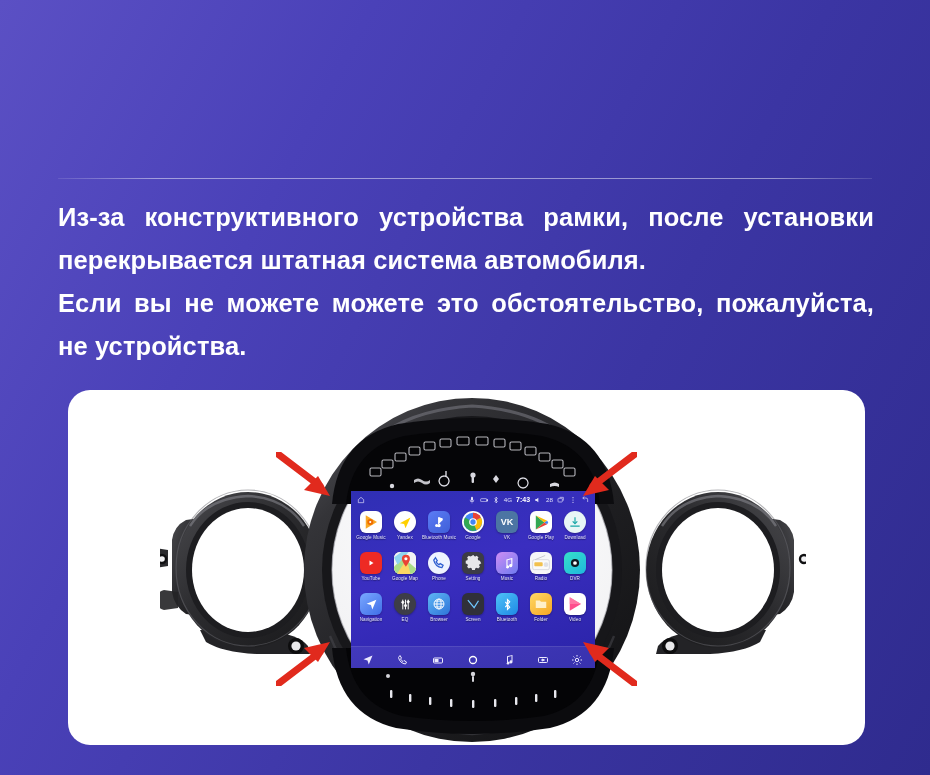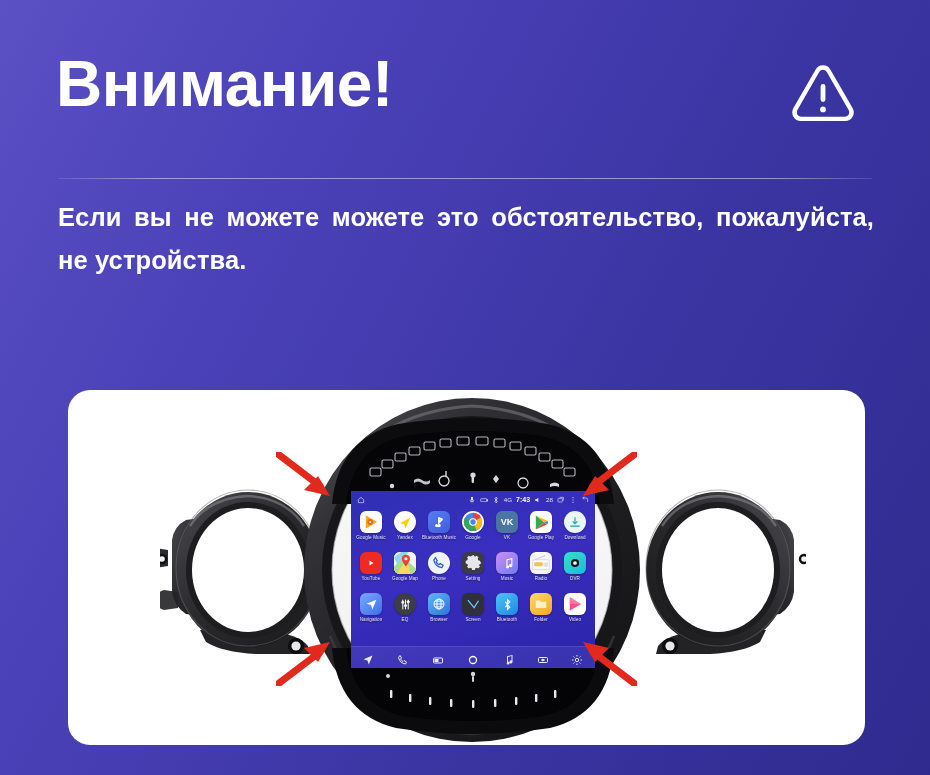--- a/index.html
+++ b/index.html
@@ -95,34 +95,26 @@
   .a-tl { left:208px; top:62px; }
   .a-tr { left:503px; top:62px; transform:scaleX(-1); }
   .a-bl { left:208px; top:248px; transform:scaleY(-1); }
   .a-br { left:503px; top:248px; transform:scale(-1,-1); }
 </style>
 </head>
 <body>
 
 <div class="page">
 
-  <div class="header">
-    <div class="title">Внимание!</div>
-    <div class="warn-icon">
-      <svg viewBox="0 0 74 74" width="74" height="74">
-        <path d="M37 9.5c2.3 0 4.4 1.25 5.55 3.25l22.1 38.4c1.15 2 1.15 4.5 0 6.5s-3.25 3.25-5.55 3.25H14.9c-2.3 0-4.4-1.25-5.55-3.25s-1.15-4.5 0-6.5l22.1-38.4C32.6 10.75 34.7 9.5 37 9.5z" fill="none" stroke="#ffffff" stroke-width="4.4" stroke-linejoin="round"></path>
-        <rect x="34.6" y="26" width="4.8" height="18" rx="2.4" fill="#ffffff"></rect>
-        <circle cx="37" cy="51.4" r="2.9" fill="#ffffff"></circle>
-      </svg>
-    </div>
-  </div>
 
   <div class="divider"></div>
 
   <div class="copy">
+    <p class="justify">Из-за конструктивного устройства рамки, после установки</p>
+    <p>перекрывается штатная система автомобиля.</p>
     <p class="justify">Если вы не можете можете это обстоятельство, пожалуйста,</p>
     <p>не устройства.</p>
   </div>
 
   <div class="photo-card">
     <div class="photo-stage">
 
       <div class="vent left">
         <svg viewBox="0 0 166 176" width="166" height="176">
           <defs>

